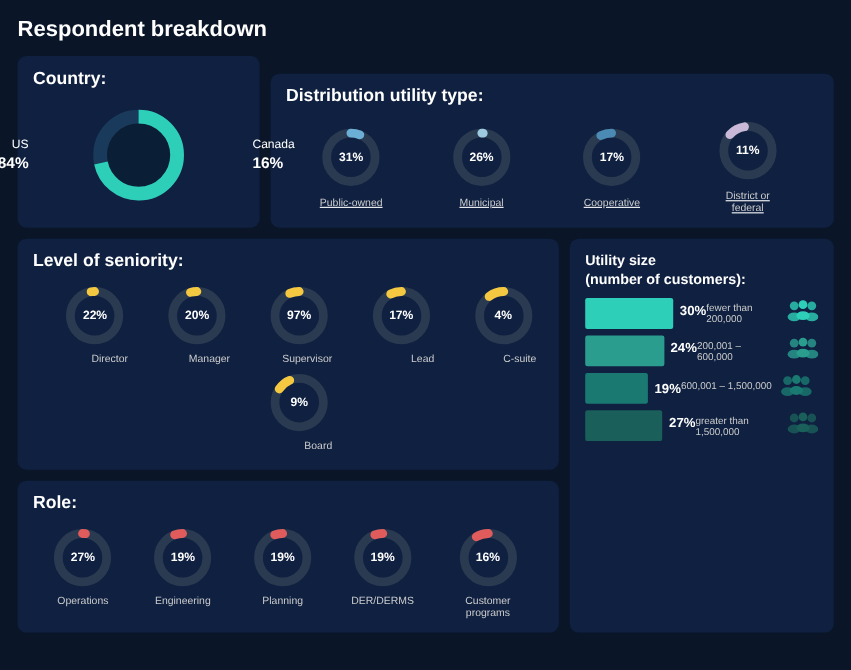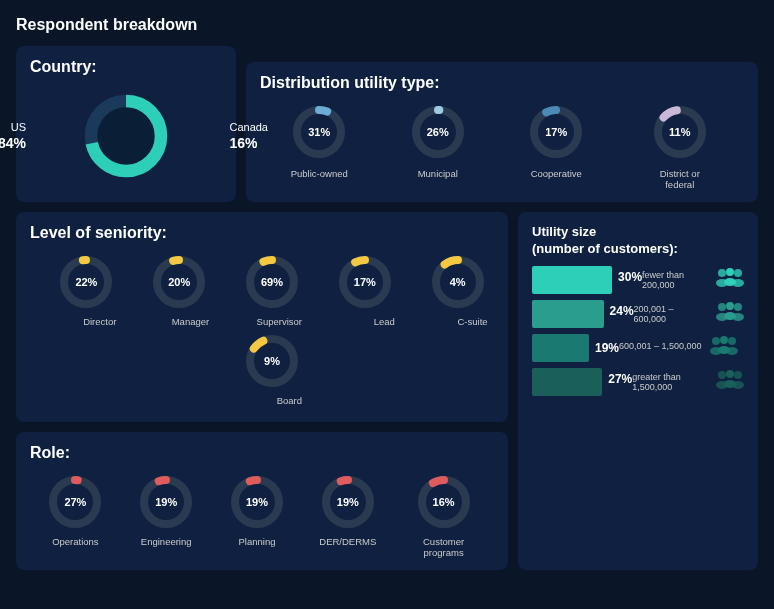--- a/index.html
+++ b/index.html
@@ -6,21 +6,21 @@
     body {
       background: #0a1628;
       color: #fff;
       font-family: Arial, sans-serif;
       width: 774px;
       height: 609px;
       overflow: hidden;
       padding: 16px;
     }
     h1.page-title {
-      font-size: 16px;
+      font-size: 20px;
       font-weight: bold;
       margin-bottom: 12px;
       color: #fff;
     }
     .grid-top {
       display: flex;
       gap: 10px;
       margin-bottom: 10px;
     }
     .card {
@@ -84,21 +84,22 @@
     }
 
     
     .utility-card {
       flex: 1;
       margin-top: 16px;
     }
     .utility-charts {
       display: flex;
       justify-content: space-around;
-      align-items: flex-start;
+      align-items: center;
+      text-decoration: underline;
     }
     .util-item {
       display: flex;
       flex-direction: column;
       align-items: center;
       gap: 6px;
     }
     .util-label {
       font-size: 9.5px;
       color: #ccc;
@@ -301,21 +302,21 @@
             <div class="mini-donut"><svg viewBox="0 0 60 60" width="60" height="60">
     <circle cx="30" cy="30" r="22" fill="none" stroke="#2a3a50" stroke-width="8"></circle>
     <circle cx="30" cy="30" r="22" fill="none" stroke="#f5c842" stroke-width="8" stroke-dasharray="27.64601535159018 138.23007675795088" stroke-dashoffset="34.55751918948772" transform="rotate(-90 30 30)" stroke-linecap="round"></circle>
   </svg><div class="mini-donut-pct">20%</div></div>
             <div class="sen-label">Manager</div>
           </div>
           <div class="sen-item">
             <div class="mini-donut"><svg viewBox="0 0 60 60" width="60" height="60">
     <circle cx="30" cy="30" r="22" fill="none" stroke="#2a3a50" stroke-width="8"></circle>
     <circle cx="30" cy="30" r="22" fill="none" stroke="#f5c842" stroke-width="8" stroke-dasharray="24.88141381643116 138.23007675795088" stroke-dashoffset="34.55751918948772" transform="rotate(-90 30 30)" stroke-linecap="round"></circle>
-  </svg><div class="mini-donut-pct">69%</div></div>
+  </svg><div class="mini-donut-pct">97%</div></div>
             <div class="sen-label">Supervisor</div>
           </div>
           <div class="sen-item">
             <div class="mini-donut"><svg viewBox="0 0 60 60" width="60" height="60">
     <circle cx="30" cy="30" r="22" fill="none" stroke="#2a3a50" stroke-width="8"></circle>
     <circle cx="30" cy="30" r="22" fill="none" stroke="#f5c842" stroke-width="8" stroke-dasharray="23.49911304885165 138.23007675795088" stroke-dashoffset="34.55751918948772" transform="rotate(-90 30 30)" stroke-linecap="round"></circle>
   </svg><div class="mini-donut-pct">17%</div></div>
             <div class="sen-label">Lead</div>
           </div>
           <div class="sen-item">

